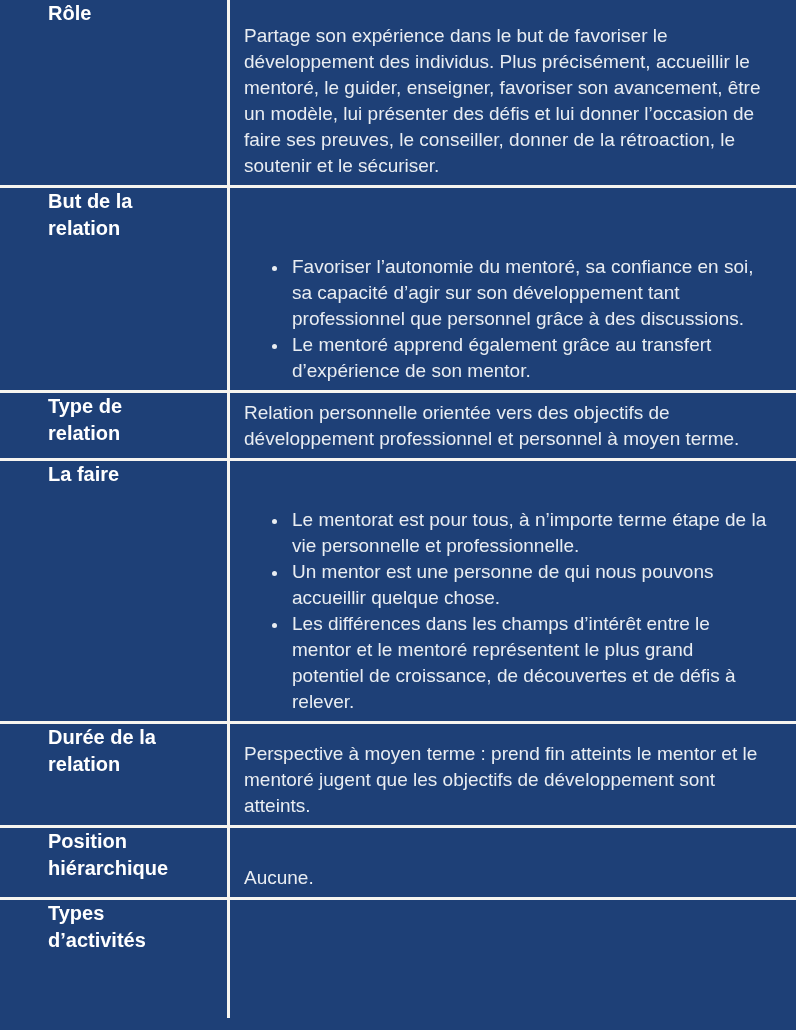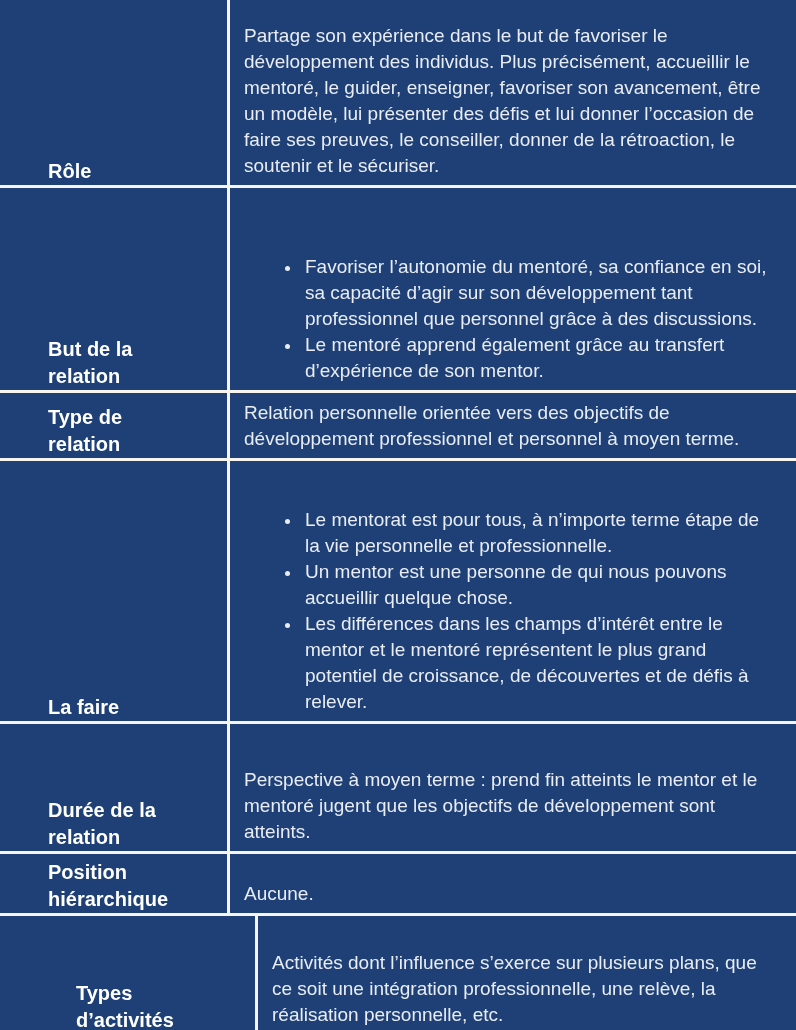--- a/index.html
+++ b/index.html
@@ -15,27 +15,27 @@
     width:796px;height:1030px;
     display:flex;flex-direction:column;
     background:var(--bg);
   }
   .row{display:flex;flex:none;width:100%;}
   .row + .row{border-top:3px solid var(--divider);}
   .r1{height:185px;}
   .r2{height:205px;}
   .r3{height:68px;}
   .r4{height:263px;}
-  .r5{height:130px;}
-  .r6{height:62px;}
-  .r7{height:121px;padding-left:28px;}
+  .r5{height:104px;}
+  .r6{height:72px;}
+  .r7{height:121px;}
   .label-cell{
     width:230px;flex:none;
     border-right:3px solid var(--divider);
-    display:flex;align-items:flex-end;
+    display:flex;align-items:flex-start;
     padding:0 44px 0 48px;
   }
   .label{
     color:var(--label);
     font-weight:bold;
     font-size:20px;
     line-height:27px;
     max-width:135px;
   }
   .content-cell{
@@ -44,21 +44,21 @@
     padding:6px 26px 6px 14px;
     color:var(--body);
     font-size:19px;
     line-height:26px;
   }
   .bullets{
     list-style:disc;
     margin:0;
     padding-left:44px;
   }
-  .bullets li{padding-left:4px;margin-left:13px;}
+  .bullets li{padding-left:4px;}
   .bullets li::marker{color:var(--body);font-size:15px;}
 </style>
 </head>
 <body>
 
 <div class="table">
 
   <div class="row r1">
     <div class="label-cell">
       <div class="label">Rôle</div>
@@ -117,18 +117,15 @@
     </div>
     <div class="content-cell">
       <p class="body">Aucune.</p>
     </div>
   </div>
 
   <div class="row r7">
     <div class="label-cell">
       <div class="label">Types d’activités</div>
     </div>
-    <div class="content-cell">
-      <p class="body">Activités dont l’influence s’exerce sur plusieurs plans, que ce soit une intégration professionnelle, une relève, la réalisation personnelle, etc.</p>
-    </div>
   </div>
 
 </div>
 
 </body></html>

